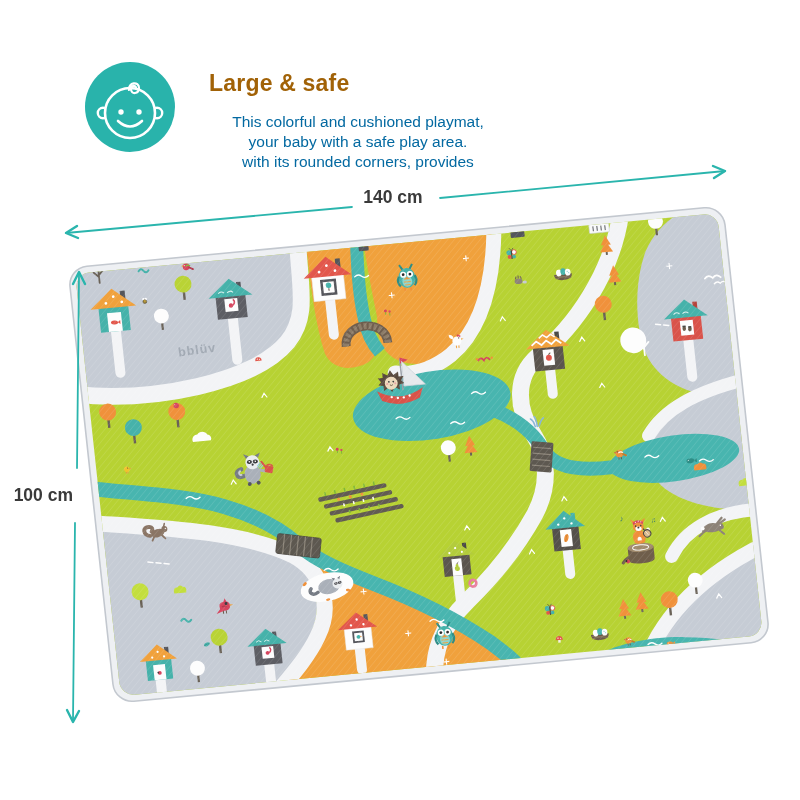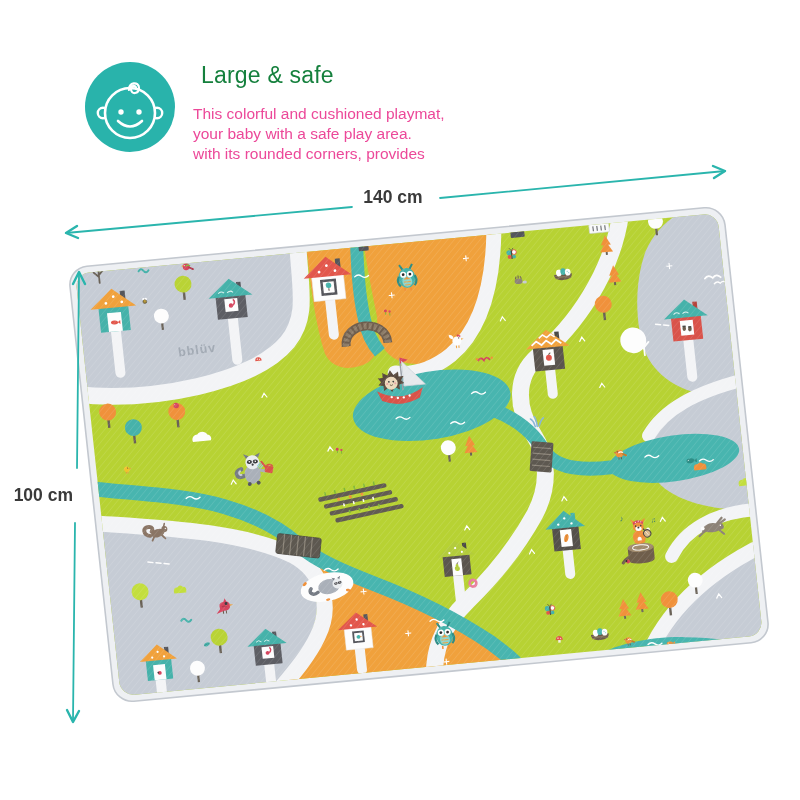--- a/index.html
+++ b/index.html
@@ -1,21 +1,21 @@
 <!DOCTYPE html>
 <html><head>
 <meta charset="utf-8">
 <style>
   html,body{margin:0;padding:0;background:#fff;}
   .page{position:relative;width:800px;height:800px;background:#fff;overflow:hidden;
         font-family:"Liberation Sans",sans-serif;}
   .badge{position:absolute;left:85px;top:62px;width:90px;height:90px;}
   .copy{position:absolute;left:193px;top:55px;width:330px;}
-  .copy h1{margin:8px;font-size:23px;line-height:1.1;font-weight:normal;color:#15803d;letter-spacing:.2px;}
-  .desc{margin-top:16px;font-size:15.5px;line-height:20px;color:#ec4899;}
+  .copy h1{margin:16px;font-size:23px;line-height:1.1;font-weight:bold;color:#a16207;letter-spacing:.2px;}
+  .desc{margin-top:16px;font-size:15.5px;line-height:20px;color:#0369a1;text-align:center;}
   .desc span{display:block;}
   .scene{position:absolute;left:0;top:0;}
   svg text{font-family:"Liberation Sans","DejaVu Sans",sans-serif;}
 </style>
 </head>
 <body>
 
 <div class="page">
 
   <div class="badge">

